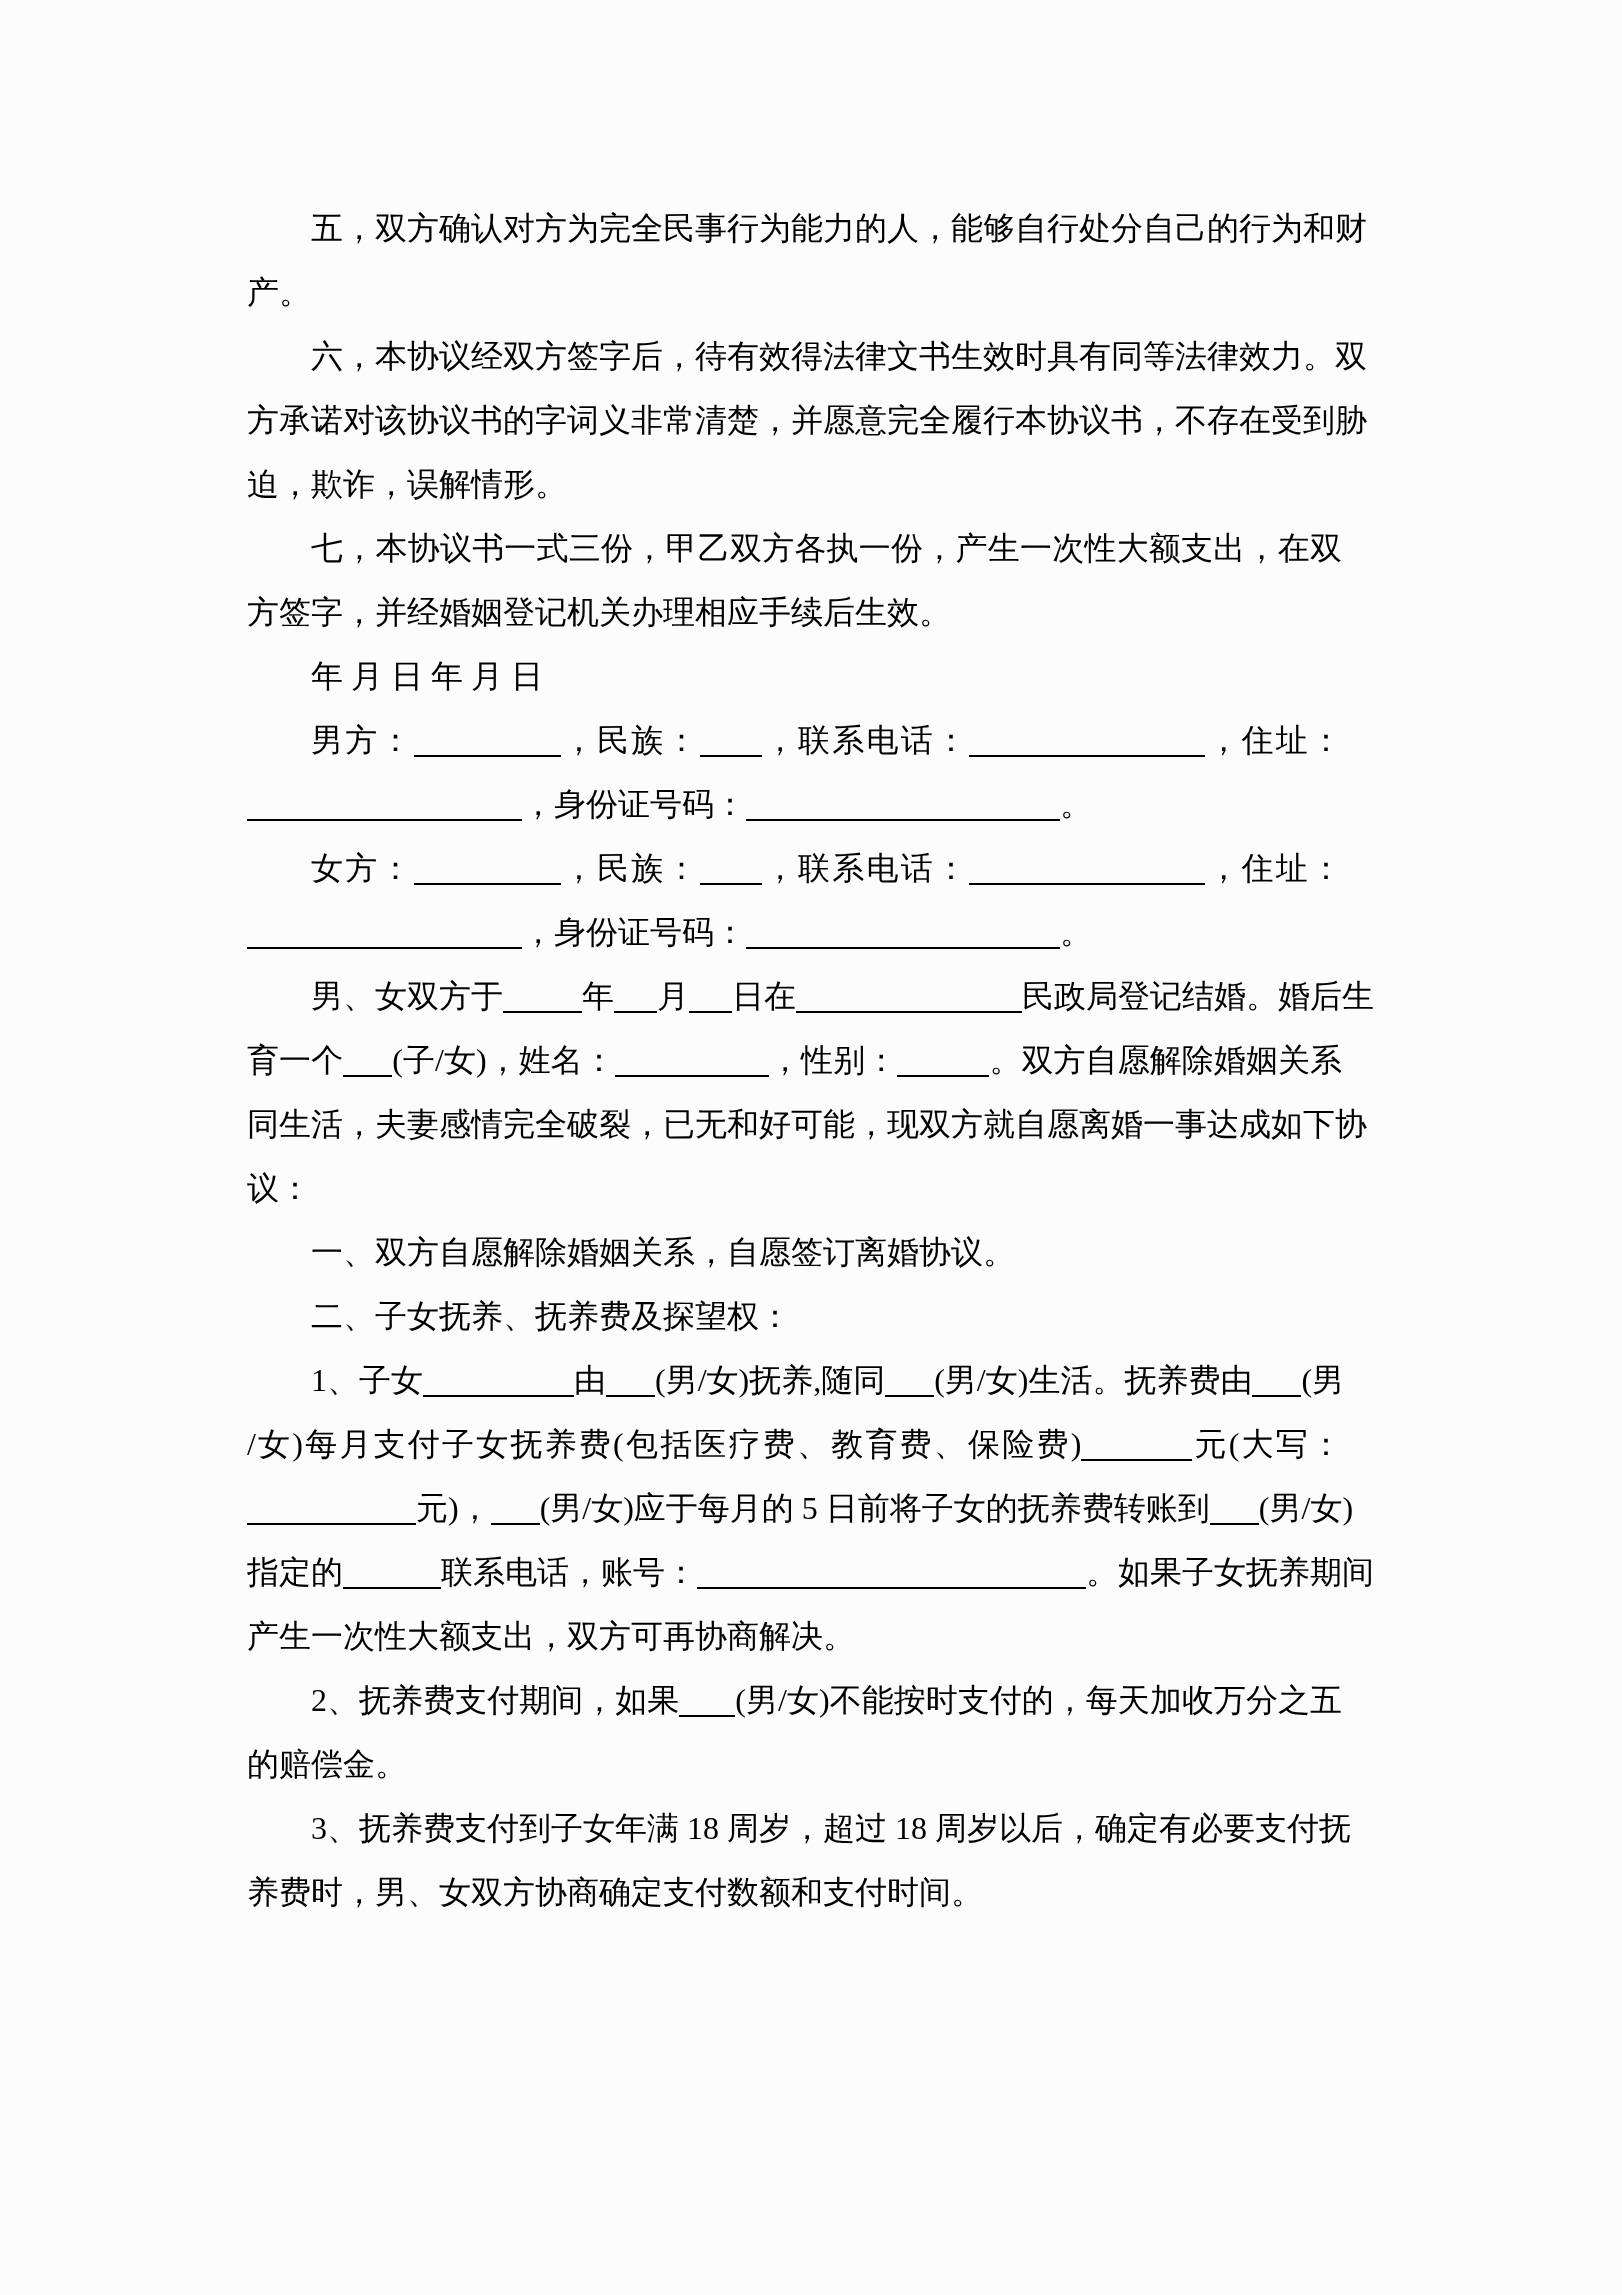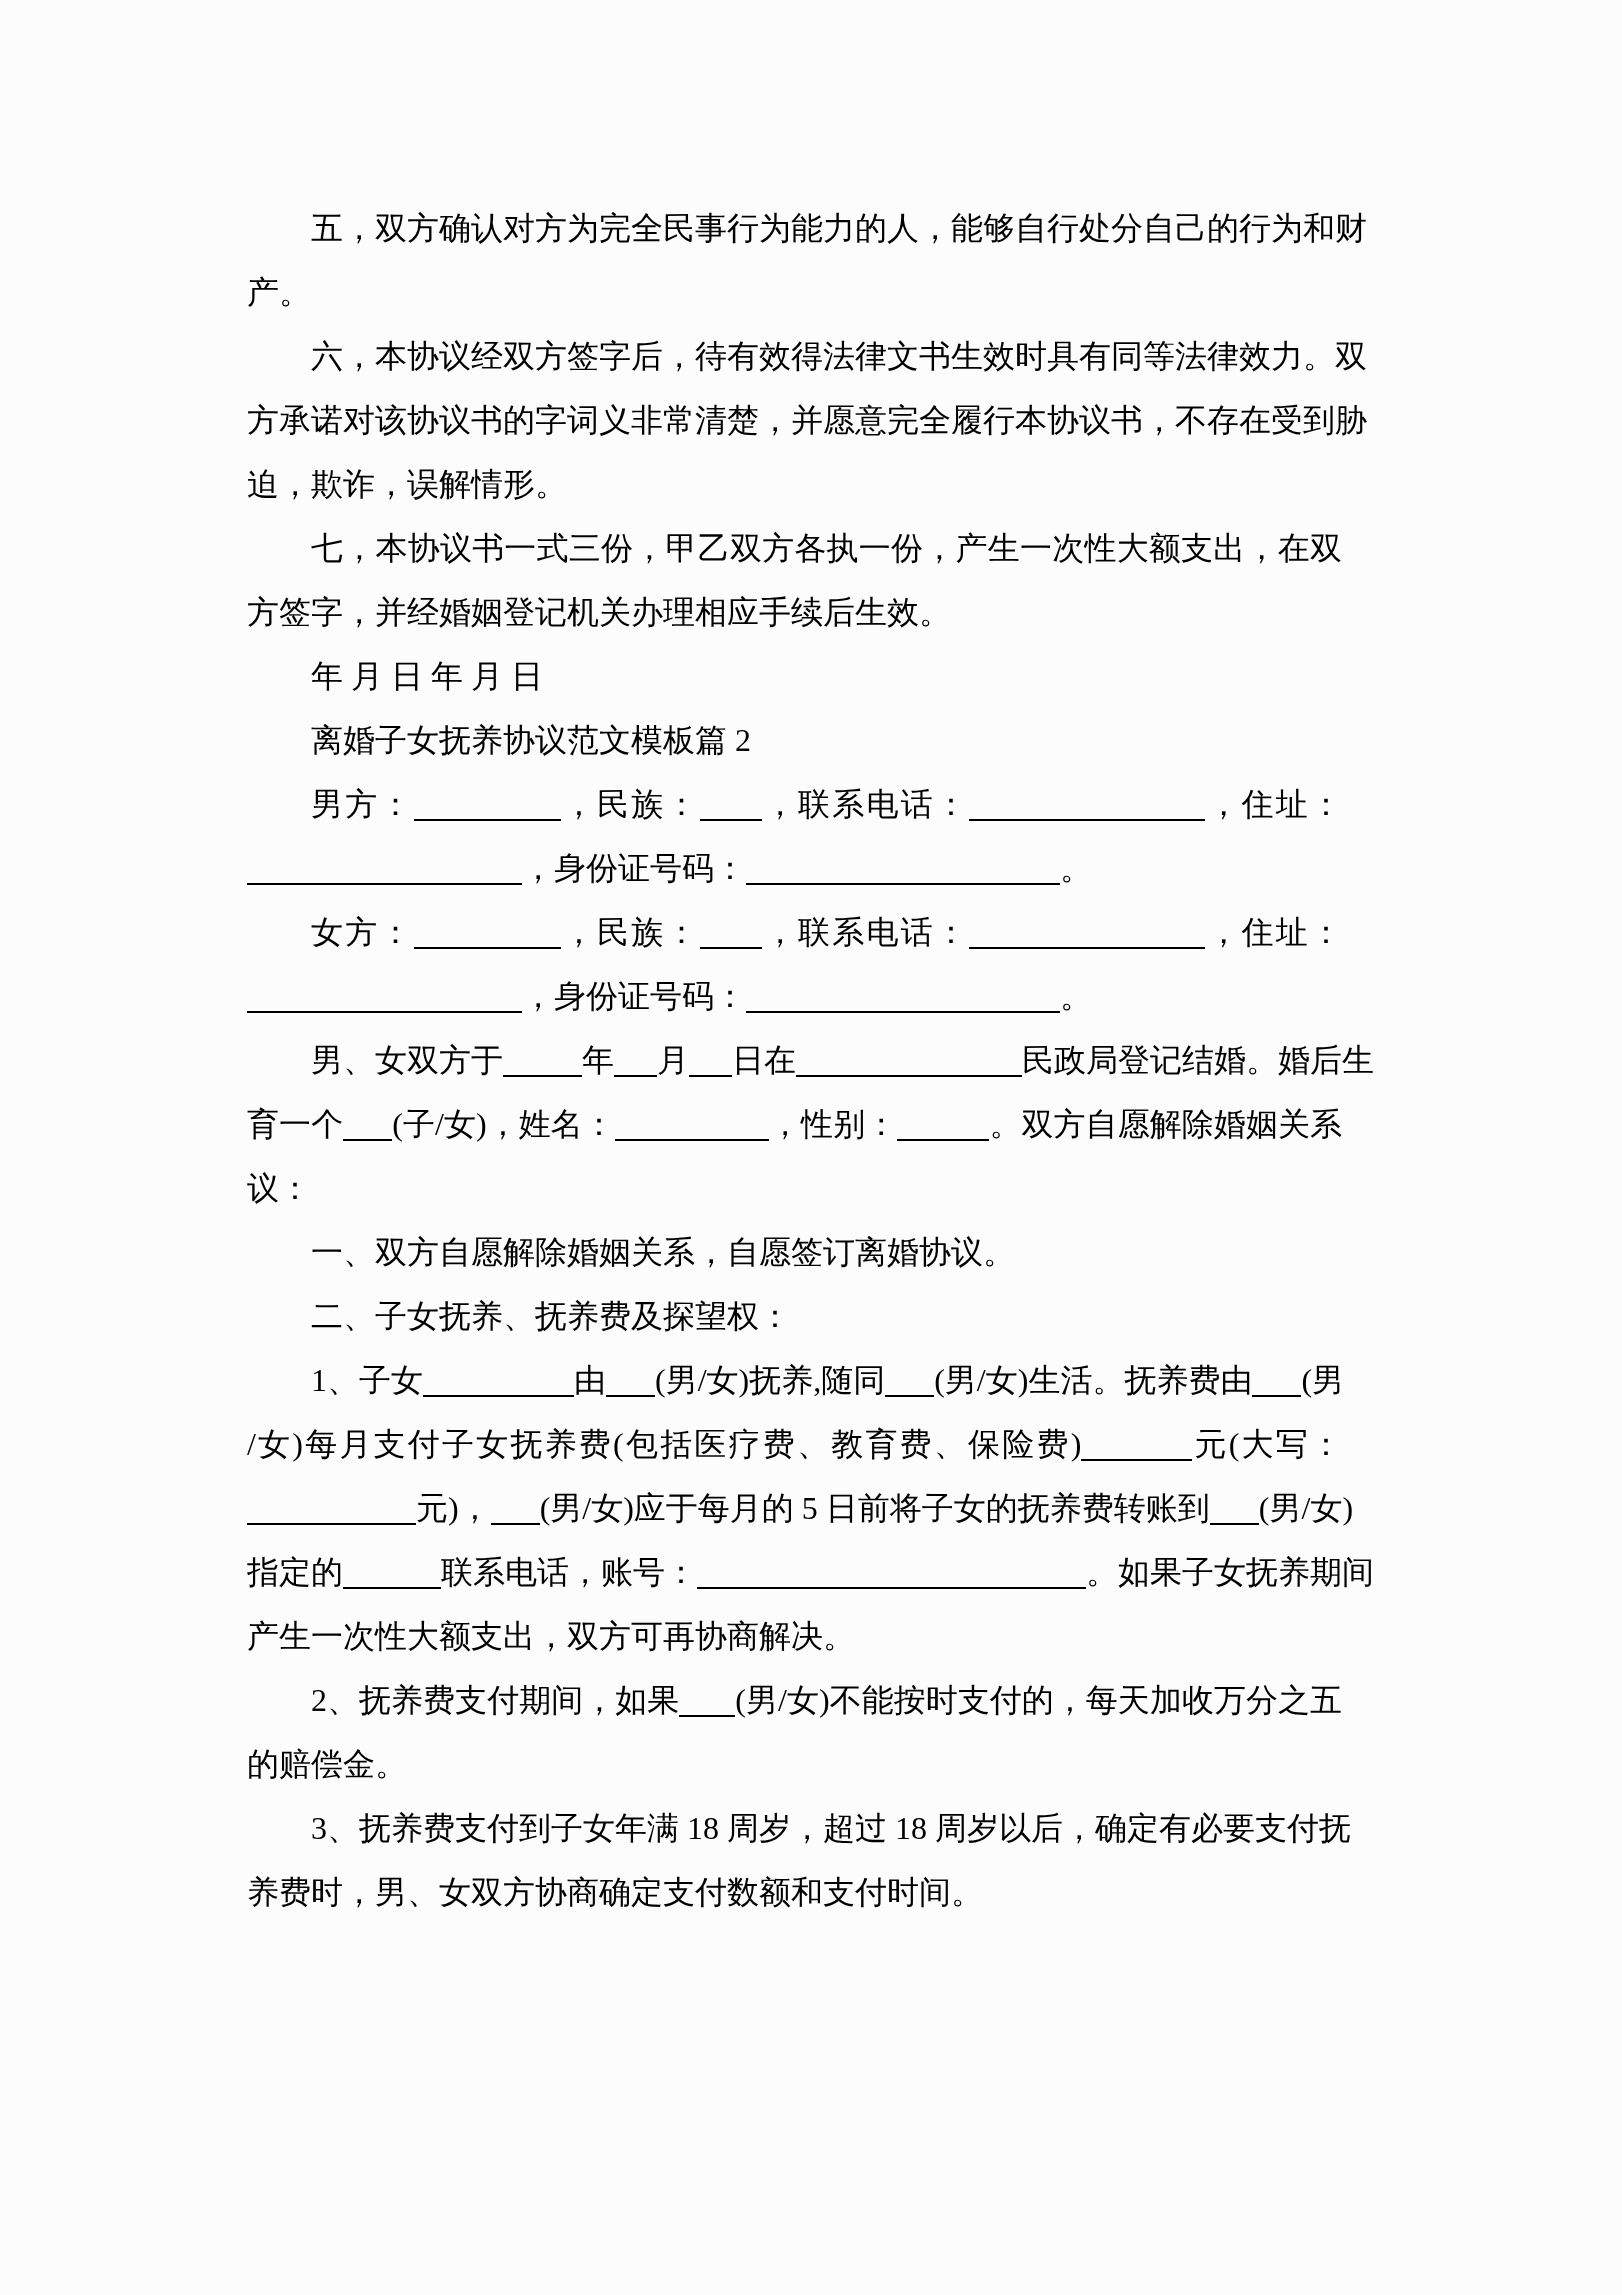--- a/index.html
+++ b/index.html
@@ -47,27 +47,27 @@
 
 <div class="page">
     <div class="line indent fill"><span>五，双方确认对方为完全民事行为能力的人，能够自行处分自己的行为和财</span></div>
     <div class="line"><span>产。</span></div>
     <div class="line indent fill"><span>六，本协议经双方签字后，待有效得法律文书生效时具有同等法律效力。双</span></div>
     <div class="line fill"><span>方承诺对该协议书的字词义非常清楚，并愿意完全履行本协议书，不存在受到胁</span></div>
     <div class="line"><span>迫，欺诈，误解情形。</span></div>
     <div class="line indent fill"><span>七，本协议书一式三份，甲乙双方各执一份，产生一次性大额支出，在双</span></div>
     <div class="line"><span>方签字，并经婚姻登记机关办理相应手续后生效。</span></div>
     <div class="line indent"><span>年 月 日 年 月 日</span></div>
-    <div class="line indent"><span>离婚子女抚养协议范文模板篇 2</span></div>
     <div class="line indent fill"><span>男方：</span><span class="blank" style="width: 147px;"></span><span>，民族：</span><span class="blank" style="width: 62px;"></span><span>，联系电话：</span><span class="blank" style="width: 236px;"></span><span>，住址：</span></div>
     <div class="line"><span class="blank" style="width: 275px;"></span><span>，身份证号码：</span><span class="blank" style="width: 314px;"></span><span>。</span></div>
     <div class="line indent fill"><span>女方：</span><span class="blank" style="width: 147px;"></span><span>，民族：</span><span class="blank" style="width: 62px;"></span><span>，联系电话：</span><span class="blank" style="width: 236px;"></span><span>，住址：</span></div>
     <div class="line"><span class="blank" style="width: 275px;"></span><span>，身份证号码：</span><span class="blank" style="width: 314px;"></span><span>。</span></div>
     <div class="line indent fill"><span>男、女双方于</span><span class="blank" style="width: 79px;"></span><span>年</span><span class="blank" style="width: 43px;"></span><span>月</span><span class="blank" style="width: 43px;"></span><span>日在</span><span class="blank" style="width: 226px;"></span><span>民政局登记结婚。婚后生</span></div>
     <div class="line fill"><span>育一个</span><span class="blank" style="width: 49px;"></span><span>(子/女)，姓名：</span><span class="blank" style="width: 154px;"></span><span>，性别：</span><span class="blank" style="width: 92px;"></span><span>。双方自愿解除婚姻关系</span></div>
+    <div class="line fill"><span>同生活，夫妻感情完全破裂，已无和好可能，现双方就自愿离婚一事达成如下协</span></div>
     <div class="line"><span>议：</span></div>
     <div class="line indent"><span>一、双方自愿解除婚姻关系，自愿签订离婚协议。</span></div>
     <div class="line indent"><span>二、子女抚养、抚养费及探望权：</span></div>
     <div class="line indent fill"><span>1、子女</span><span class="blank" style="width: 151px;"></span><span>由</span><span class="blank" style="width: 49px;"></span><span>(男/女)抚养,随同</span><span class="blank" style="width: 49px;"></span><span>(男/女)生活。抚养费由</span><span class="blank" style="width: 49px;"></span><span>(男</span></div>
     <div class="line fill"><span>/女)每月支付子女抚养费(包括医疗费、教育费、保险费)</span><span class="blank" style="width: 111px;"></span><span>元(大写：</span></div>
     <div class="line fill"><span class="blank" style="width: 169px;"></span><span>元)，</span><span class="blank" style="width: 49px;"></span><span>(男/女)应于每月的 5 日前将子女的抚养费转账到</span><span class="blank" style="width: 49px;"></span><span>(男/女)</span></div>
     <div class="line fill"><span>指定的</span><span class="blank" style="width: 98px;"></span><span>联系电话，账号：</span><span class="blank" style="width: 389px;"></span><span>。如果子女抚养期间</span></div>
     <div class="line"><span>产生一次性大额支出，双方可再协商解决。</span></div>
     <div class="line indent fill"><span>2、抚养费支付期间，如果</span><span class="blank" style="width: 56px;"></span><span>(男/女)不能按时支付的，每天加收万分之五</span></div>
     <div class="line"><span>的赔偿金。</span></div>

